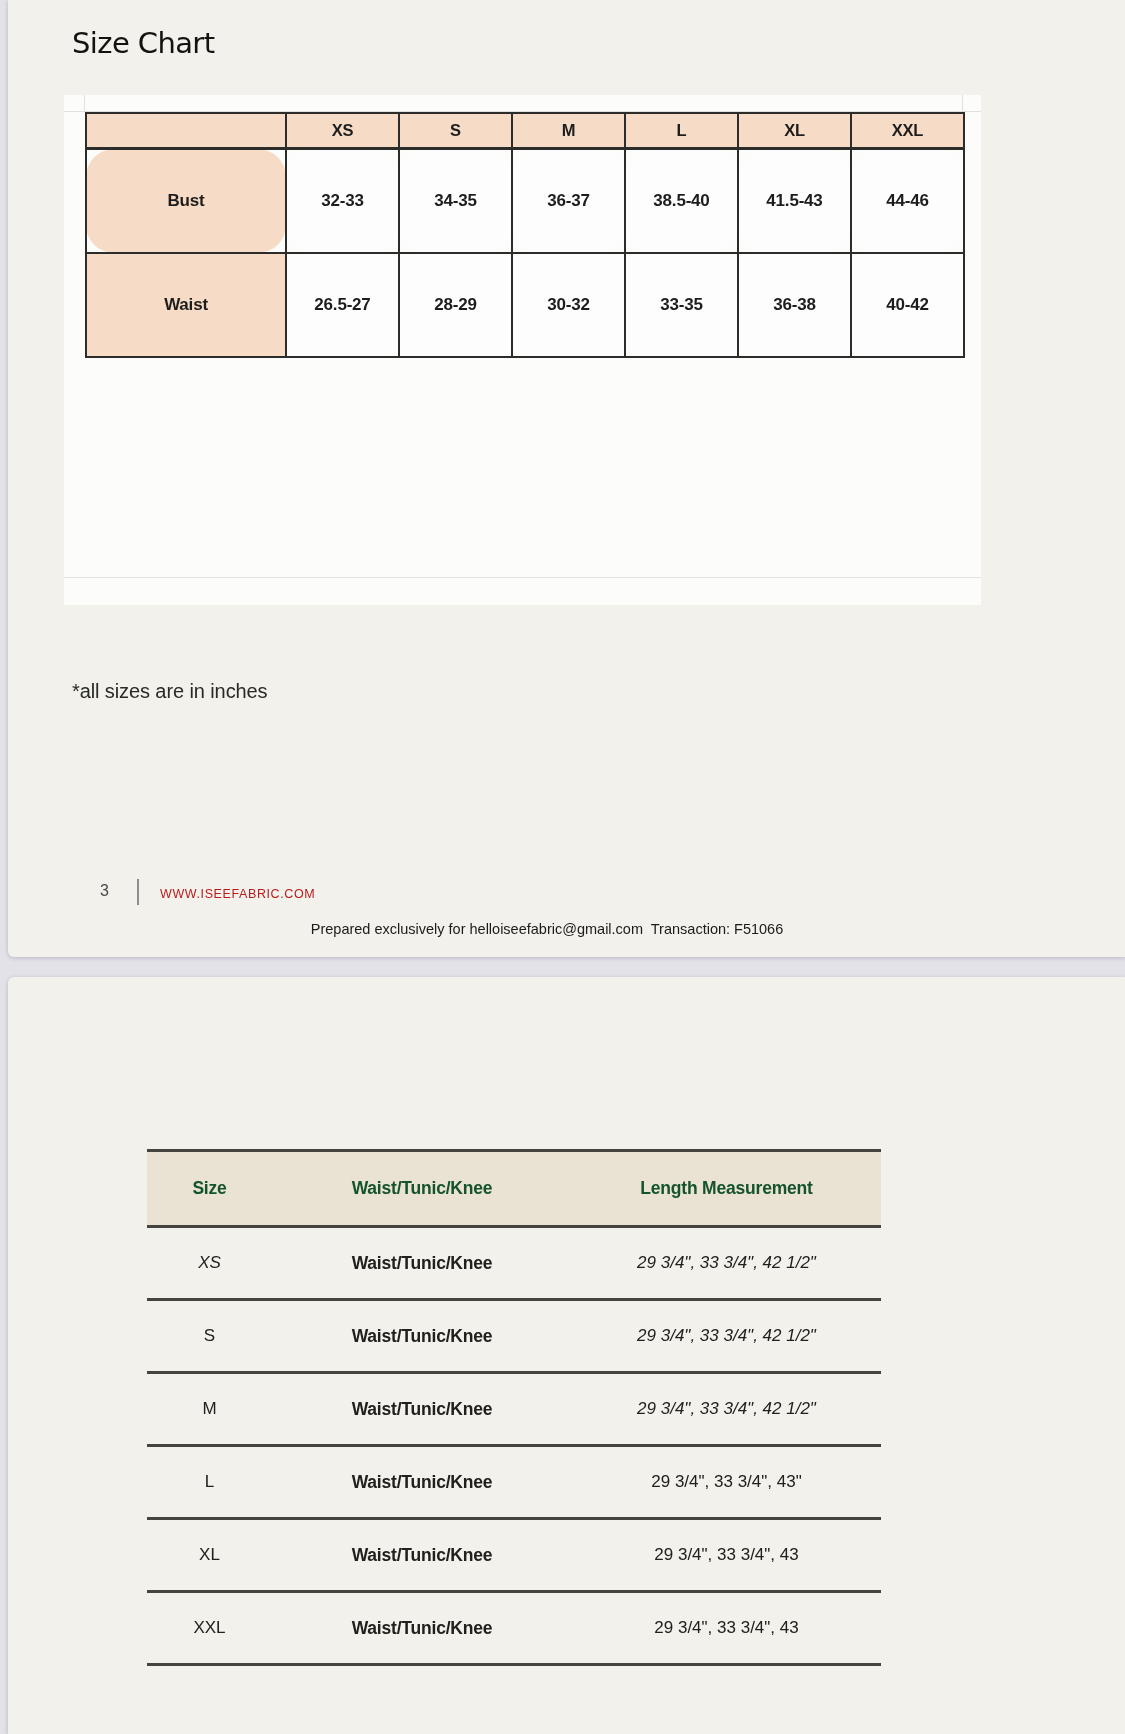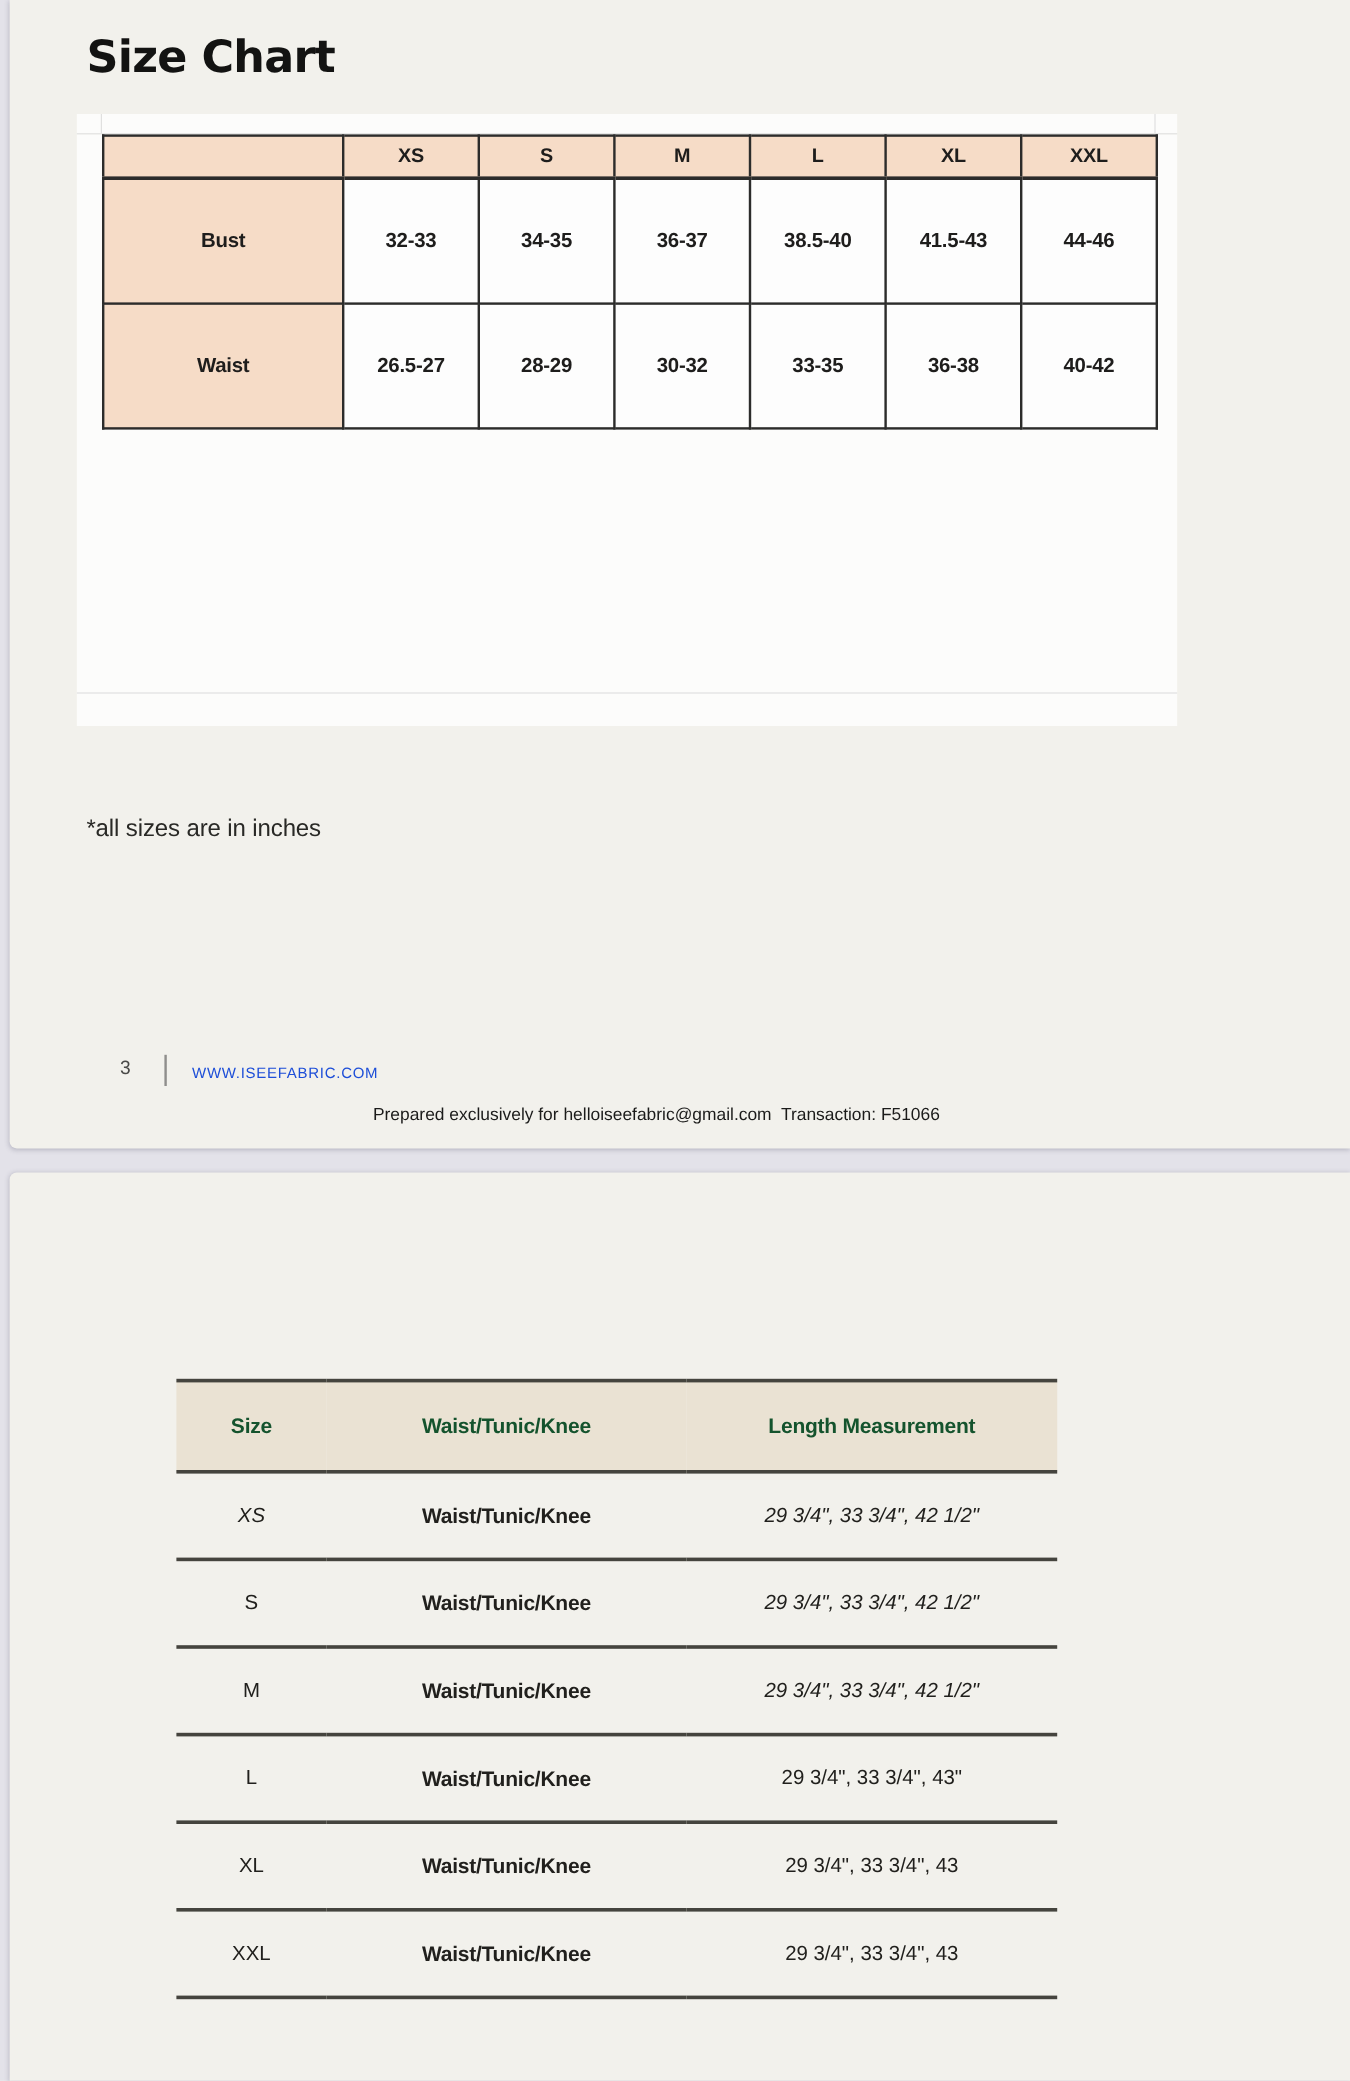--- a/index.html
+++ b/index.html
@@ -12,21 +12,21 @@
   .page{
     position:absolute;left:8px;width:1117px;background:#f2f1ec;
     box-shadow:0 1px 4px rgba(70,70,95,.28);
   }
   #page1{top:0;height:957px;border-radius:0 0 0 6px;}
   #page2{top:977px;height:757px;border-radius:6px 0 0 0;}
 
   .doc-title{
     position:absolute;
     font-family:"DejaVu Sans", sans-serif;
-    font-weight:700;font-size:37px;letter-spacing:-0.6px;color:#131312;
+    font-weight:400;font-size:29px;letter-spacing:-0.6px;color:#131312;
   }
   #page1 .doc-title{left:64px;top:26px;}
   #page2 .doc-title{left:66px;top:94px;letter-spacing:-0.4px;}
 
   
   .sheet{
     position:absolute;left:56px;top:95px;width:917px;height:510px;
     background:#fcfcfb;
   }
   .sheet .hline{position:absolute;left:0;width:100%;height:1px;background:#e0e0df;}
@@ -40,32 +40,32 @@
     border:2px solid #2c2c2b;text-align:center;vertical-align:middle;
     font-size:17px;font-weight:700;color:#1e1d1c;letter-spacing:-0.2px;
     padding:0;
   }
   table.size-chart thead th{
     height:33px;background:#f6dcc7;border-bottom:3px solid #2c2c2b;font-size:16.5px;
   }
   table.size-chart tbody th{background:#f6dcc7;font-size:17px;}
   table.size-chart tbody td{background:#fdfdfd;}
   tr.sc-r0 th, tr.sc-r0 td{height:86px;}
-  tr.sc-r1 th, tr.sc-r1 td{height:102px;}
+  tr.sc-r1 th, tr.sc-r1 td{height:102px;border-radius:28px;}
   tr.sc-r2 th, tr.sc-r2 td{height:102px;}
   tr.sc-r3 th, tr.sc-r3 td{height:120px;}
 
   .note{
     position:absolute;left:64px;top:638px;
     font-size:20px;color:#292926;letter-spacing:-0.1px;margin-top:42px;
   }
 
   .page-num{position:absolute;left:92px;top:882px;font-size:16px;color:#4a4a48;}
   .footer-divider{position:absolute;left:129px;top:879px;width:2px;height:26px;background:#8f8e8c;}
-  .website{position:absolute;left:152px;top:887px;font-size:12.5px;color:#1d4ed8;letter-spacing:0.6px;}
+  .website{position:absolute;left:152px;top:887px;font-size:12.5px;color:#b91c1c;letter-spacing:0.6px;}
   .prepared{
     position:absolute;left:0;top:921px;width:1038px;text-align:center;
     font-size:14.5px;color:#1b1b1a;white-space:pre-wrap;padding-left:20px;
   }
 
   
   table.measure{
     position:absolute;left:139px;top:172px;width:734px;
     border-collapse:collapse;table-layout:fixed;
   }

